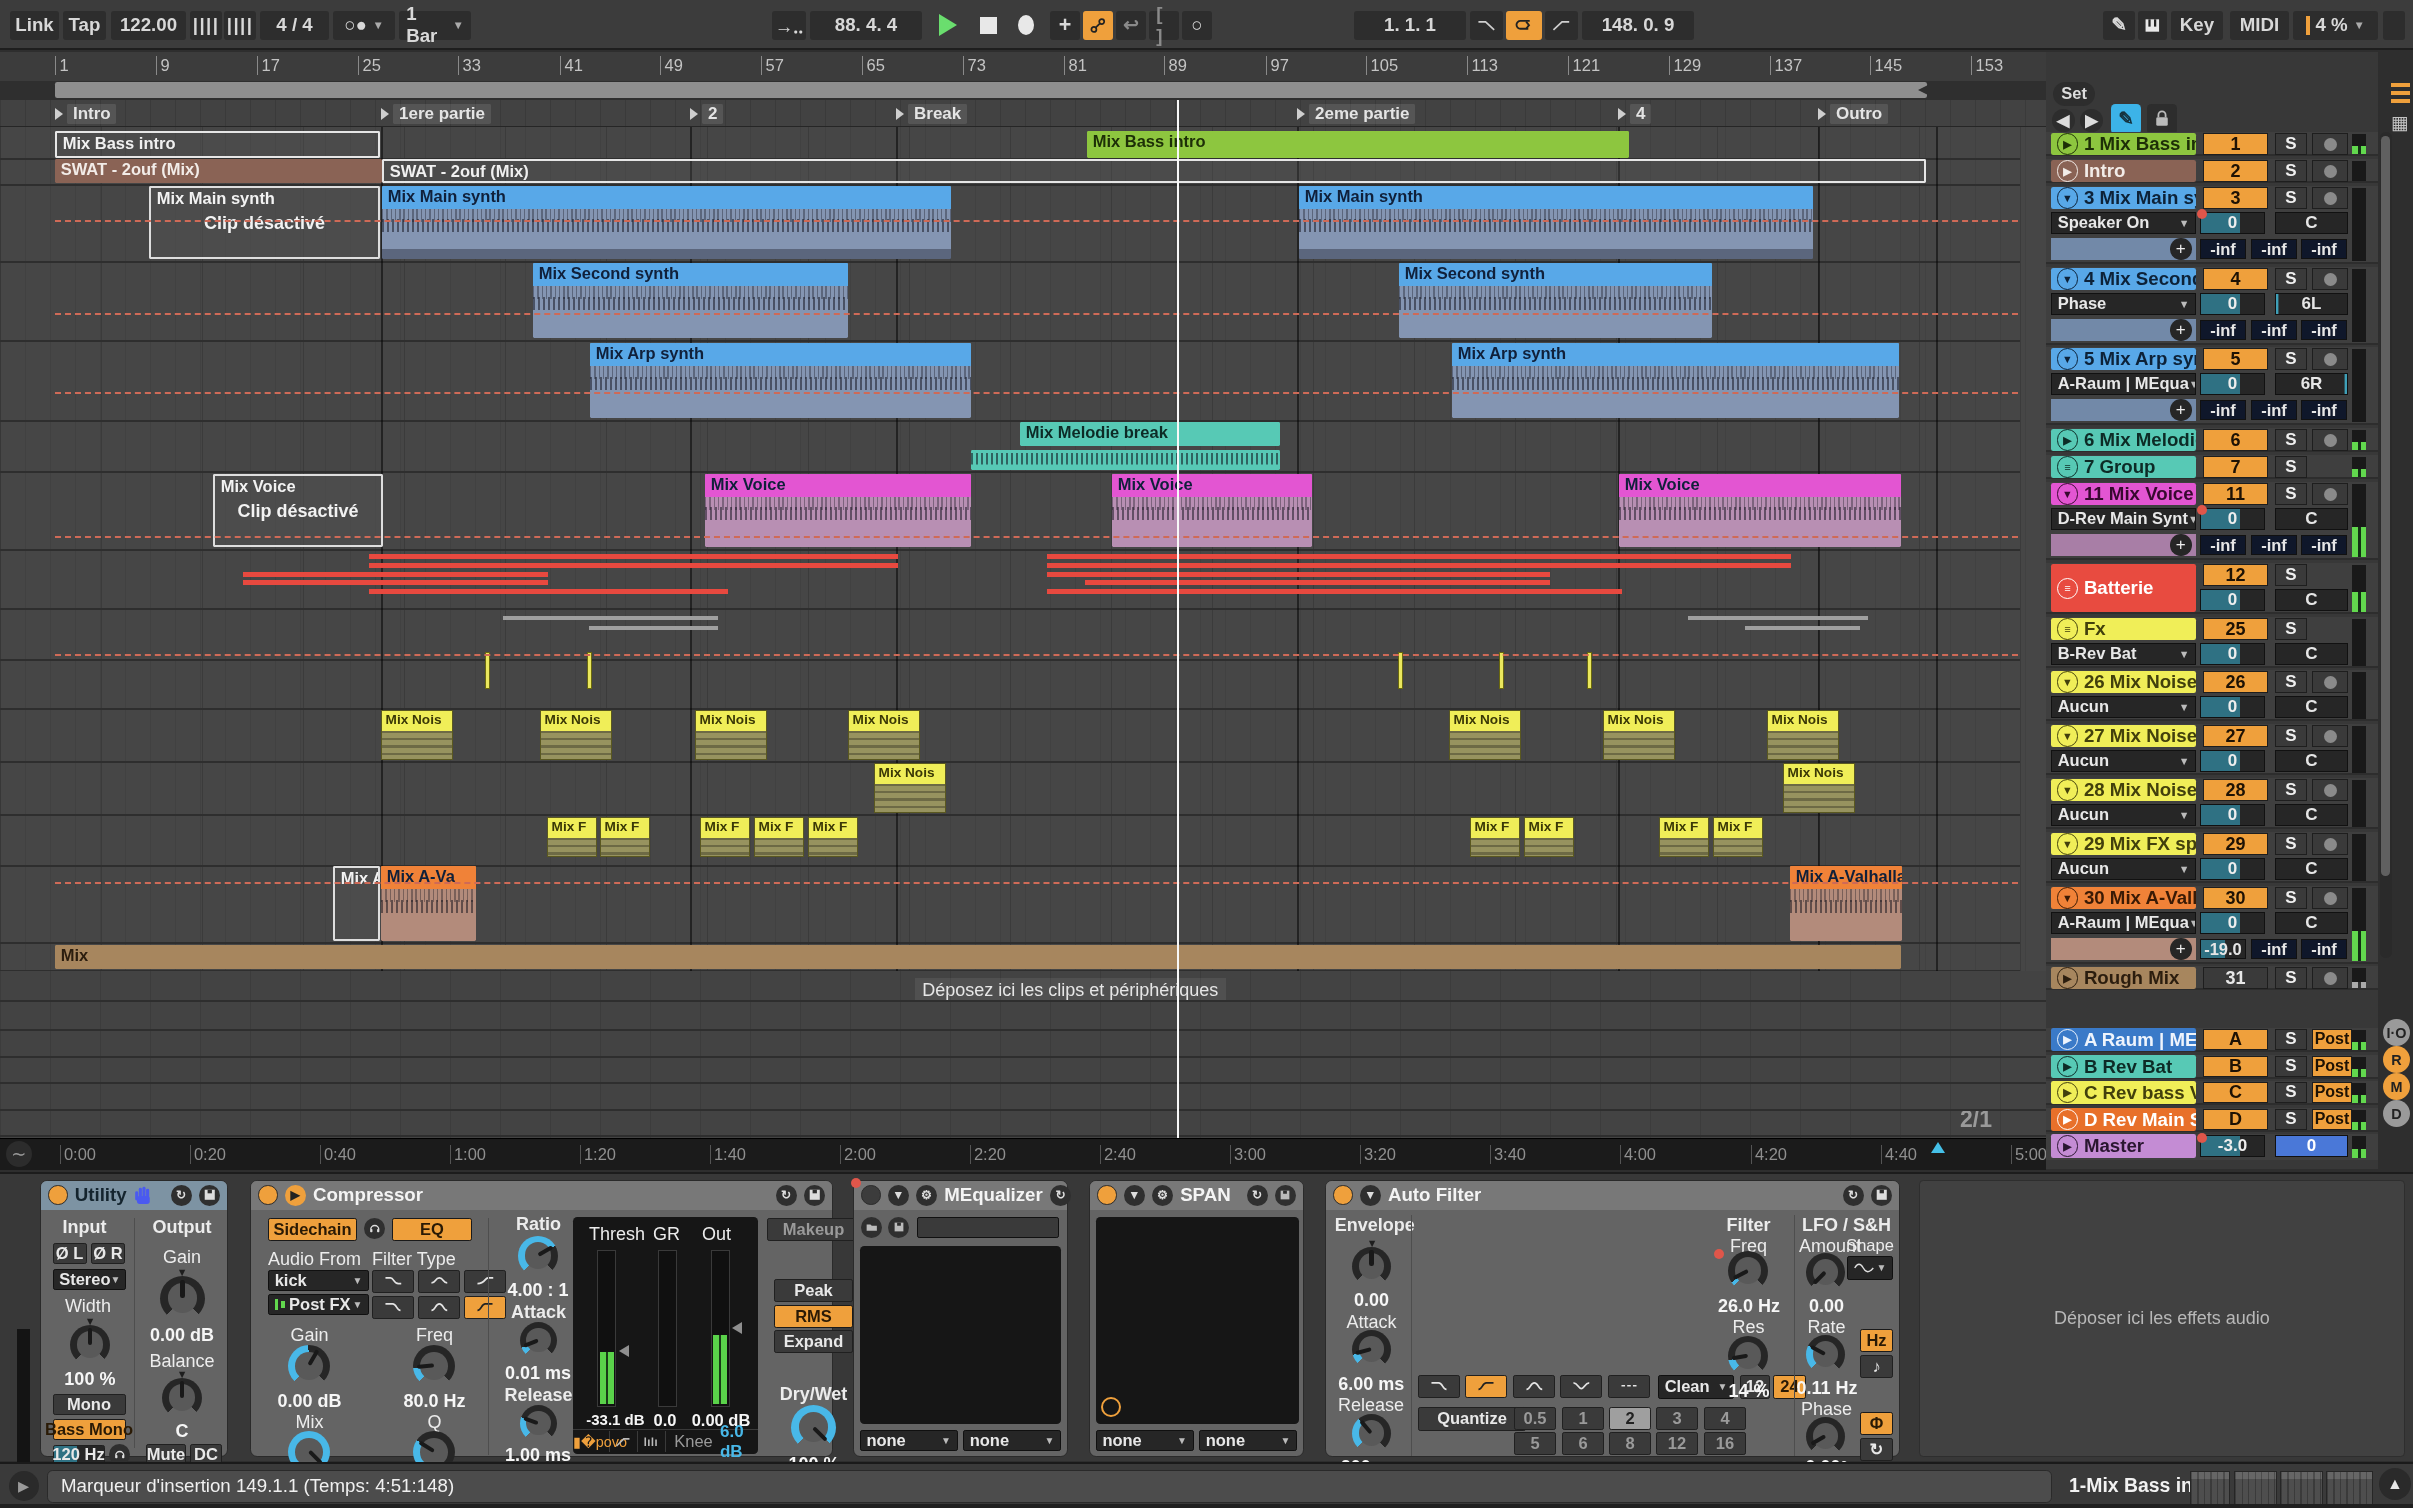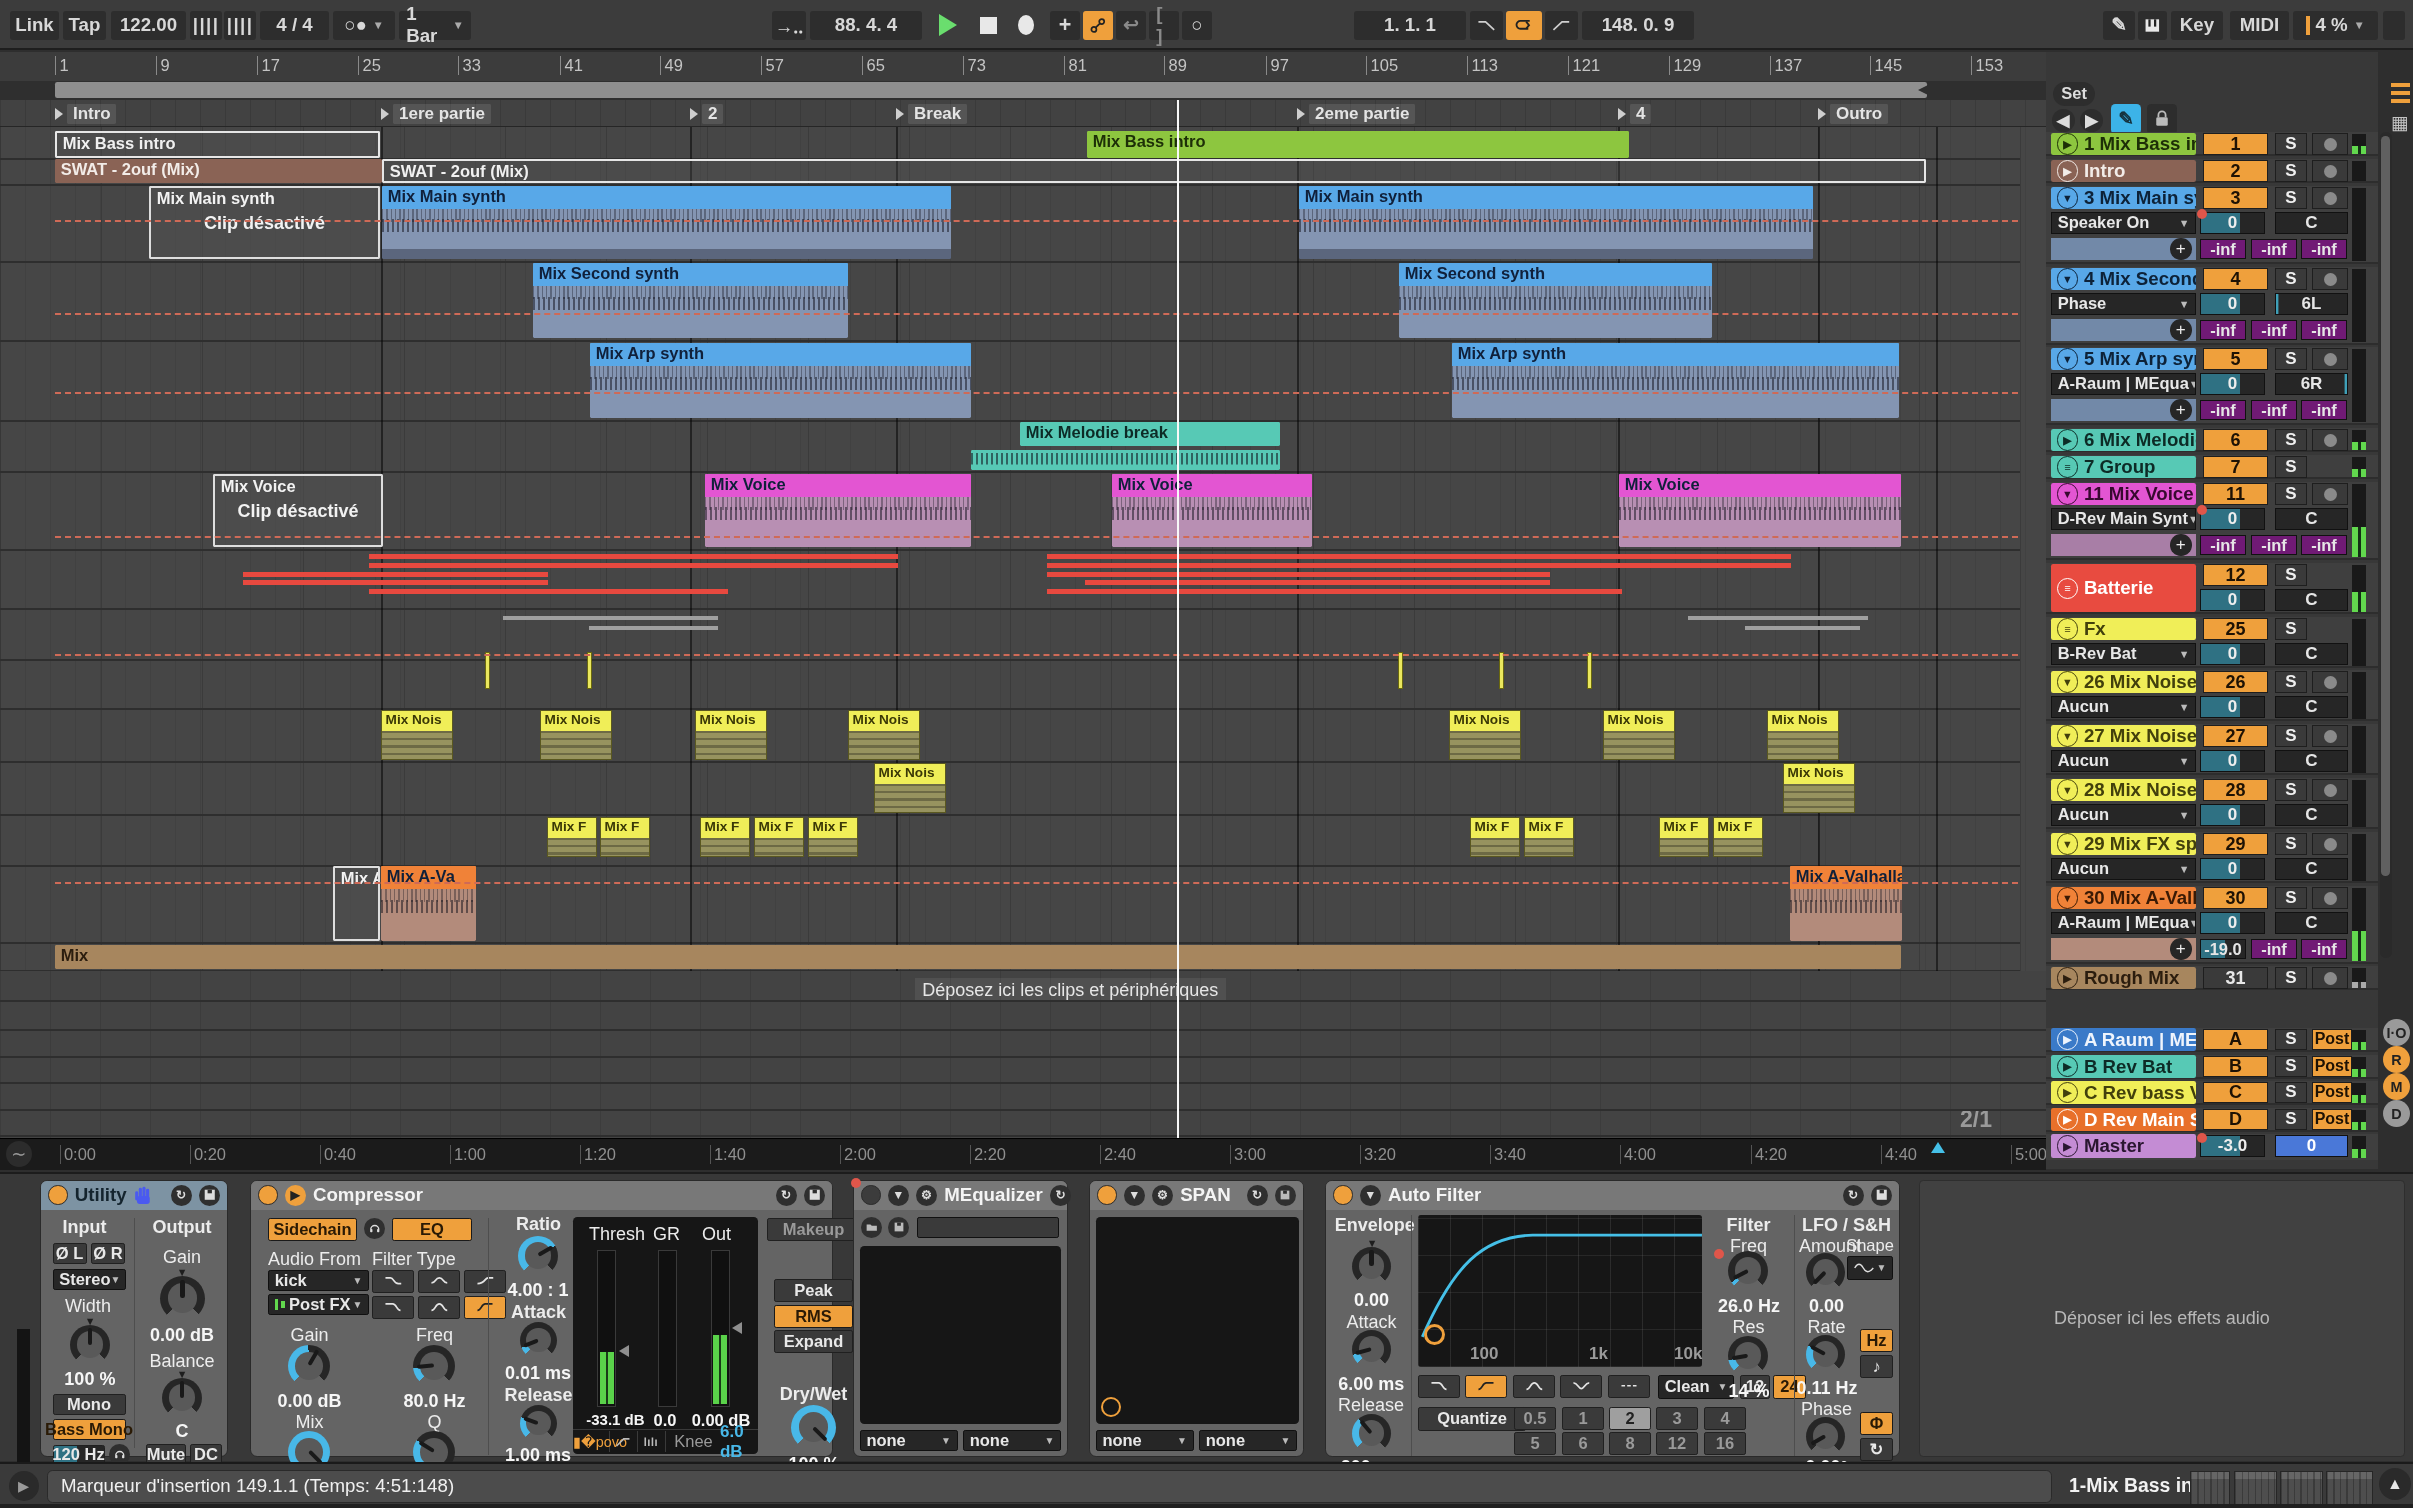--- a/index.html
+++ b/index.html
@@ -64,21 +64,21 @@
 .rbtn i{width:13px;height:13px;border-radius:50%;background:#8a8a8a}
 .tmeter{position:absolute;left:306px;width:14.4px;background:#191919;overflow:hidden}
 .tmeter i{position:absolute;bottom:0;left:0;right:0;background:repeating-linear-gradient(90deg,#62d84e 0 5.7px,#143016 5.7px 8.6px)}
 .ddl{position:absolute;left:5px;width:145px;height:21.5px;display:flex;align-items:center}
 .dd{flex:1;height:21.5px;background:#262626;border:1.4px solid #111;color:#e8e8e8;font-size:16.5px;font-weight:bold;display:flex;align-items:center;padding:0 5.7px;white-space:nowrap;overflow:hidden}
 .dd b{margin-left:auto;font-size:10.8px;color:#bbb}
 .tslide{position:absolute;left:154px;width:65px;height:21.5px;background:#262626;border:1.4px solid #111;overflow:visible}
 .tslide i{position:absolute;left:0;top:0;bottom:0;width:62%;background:#2f7183}
 .tslide span{position:absolute;inset:0;display:flex;align-items:center;justify-content:center;color:#eee;font-weight:bold;font-size:17px}
 .pan{position:absolute;left:229px;width:73px;height:21.5px;background:#262626;border:1.4px solid #111;color:#e6e6e6;font-weight:bold;font-size:17px;display:flex;align-items:center;justify-content:center}
-.inf{position:absolute;width:46px;height:20px;background:#701a75;border:1.4px solid #111;color:#e6e6e6;font-size:16.5px;font-weight:bold;display:flex;align-items:center;justify-content:center;overflow:hidden}
+.inf{position:absolute;width:46px;height:20px;background:#0f172a;border:1.4px solid #111;color:#e6e6e6;font-size:16.5px;font-weight:bold;display:flex;align-items:center;justify-content:center;overflow:hidden}
 .plusc{position:absolute;width:21.5px;height:21.5px;border-radius:50%;background:#262626;color:#eee;font-size:17px;display:flex;align-items:center;justify-content:center}
 .rdot{position:absolute;width:10px;height:10px;border-radius:50%;background:#e0564a;z-index:5}
 .sidec{position:absolute;left:2383px;width:27px;height:27px;border-radius:50%;background:#9a9a9a;color:#222;font-weight:bold;font-size:14.4px;display:flex;align-items:center;justify-content:center}
 .sidec.on{background:#efa03c}
 #pscroll{position:absolute;left:2380px;top:132px;width:11.5px;height:826px;background:#2a2a2a;border-radius:5.7px}
 #pscroll i{position:absolute;left:1.4px;right:1.4px;top:4.3px;height:740px;background:#606060;border-radius:4.3px;display:block}
 
 .phbtn{position:absolute;background:#2d2d2d;border-radius:12.2px;color:#ddd;font-size:16.5px;font-weight:bold;display:flex;align-items:center;justify-content:center}
 
 #devarea{position:absolute;left:0;top:1172px;width:2413px;height:289px;background:#383838;border-top:2.2px solid #1c1c1c}
@@ -1171,29 +1171,20 @@
     <div class="kmark" style="left:39px;top:56px;width:14.4px">▼</div>
     <div class="knob" style="left:26px;top:66px;width:39px;height:39px;--rot:0deg"></div>
     <div class="dval" style="left:13px;top:109px;width:65px">0.00</div>
     <div class="dlbl" style="left:13px;top:131px;width:65px">Attack</div>
     <div class="knob" style="left:26px;top:149px;width:39px;height:39px;--a:8%;--arc:#48b8e8;--rot:-105deg"></div>
     <div class="dval" style="left:7.2px;top:193px;width:76px">6.00 ms</div>
     <div class="dlbl" style="left:10px;top:214px;width:70px">Release</div>
     <div class="knob" style="left:26px;top:233px;width:39px;height:39px;--a:26%;--arc:#48b8e8;--rot:-40deg"></div>
     <div class="dval" style="left:7.2px;top:276px;width:76px">200 ms</div>
     <div class="vline" style="left:85px;top:34px;height:241px"></div>
-    <div class="blackbox" style="left:92px;top:34px;width:284px;height:152px;border-radius:2.9px;background-image:repeating-linear-gradient(90deg,rgba(120,120,120,.22) 0 1.4px,transparent 1.4px 32px),repeating-linear-gradient(0deg,rgba(120,120,120,.18) 0 1.4px,transparent 1.4px 37px)">
-      <svg width="284" height="152" viewBox="0 0 396 212" style="position:absolute;left:0;top:0">
-          <path d="M6 170 C50 70 90 30 160 28 L396 28" stroke="#45c0e8" stroke-width="4" fill="none"></path>
-        </svg>
-      <div style="position:absolute;left:5.7px;top:109px;width:21.5px;height:21.5px;border:3.6px solid #efa03c;border-radius:50%"></div>
-      <span class="dim" style="position:absolute;left:52px;bottom:2.9px;font-size:17px;font-weight:bold">100</span>
-      <span class="dim" style="position:absolute;left:171px;bottom:2.9px;font-size:17px;font-weight:bold">1k</span>
-      <span class="dim" style="position:absolute;left:256px;bottom:2.9px;font-size:17px;font-weight:bold">10k</span>
-    </div>
     <div id="affilters">
         <div class="fbtn" style="left: 92px; top: 194px;">
           <svg width="18.7" height="12.2" viewBox="0 0 26 17">
             <path d="M2 4 H12 C18 4 17 13 23 13"></path>
           </svg>
         </div>
         <div class="fbtn on" style="left: 139px; top: 194px;">
           <svg width="18.7" height="12.2" viewBox="0 0 26 17">
             <path d="M23 4 H13 C7 4 8 13 2 13"></path>
           </svg>

